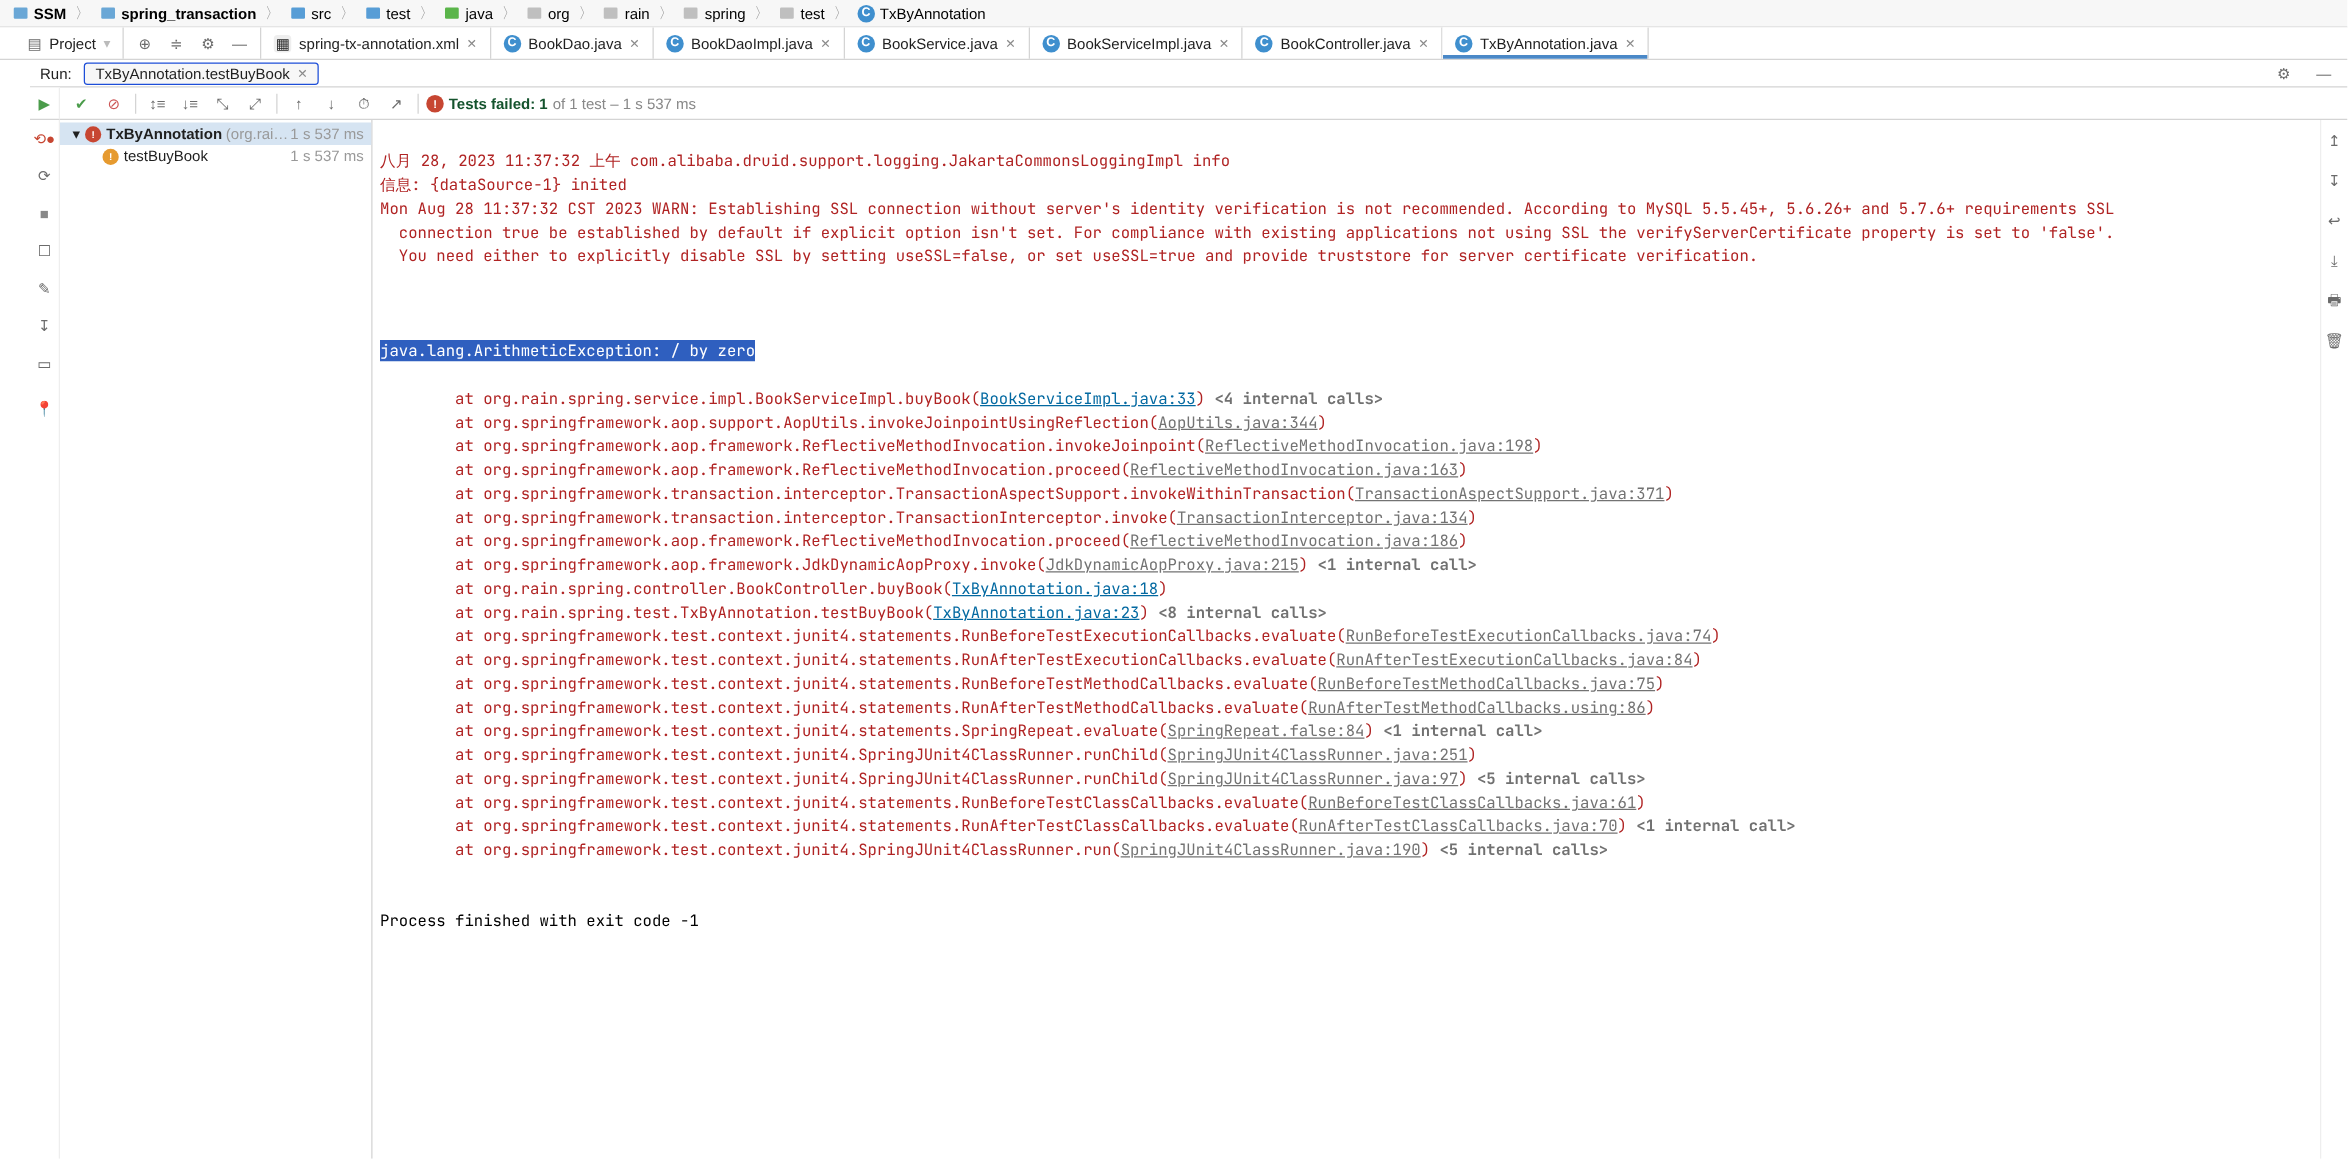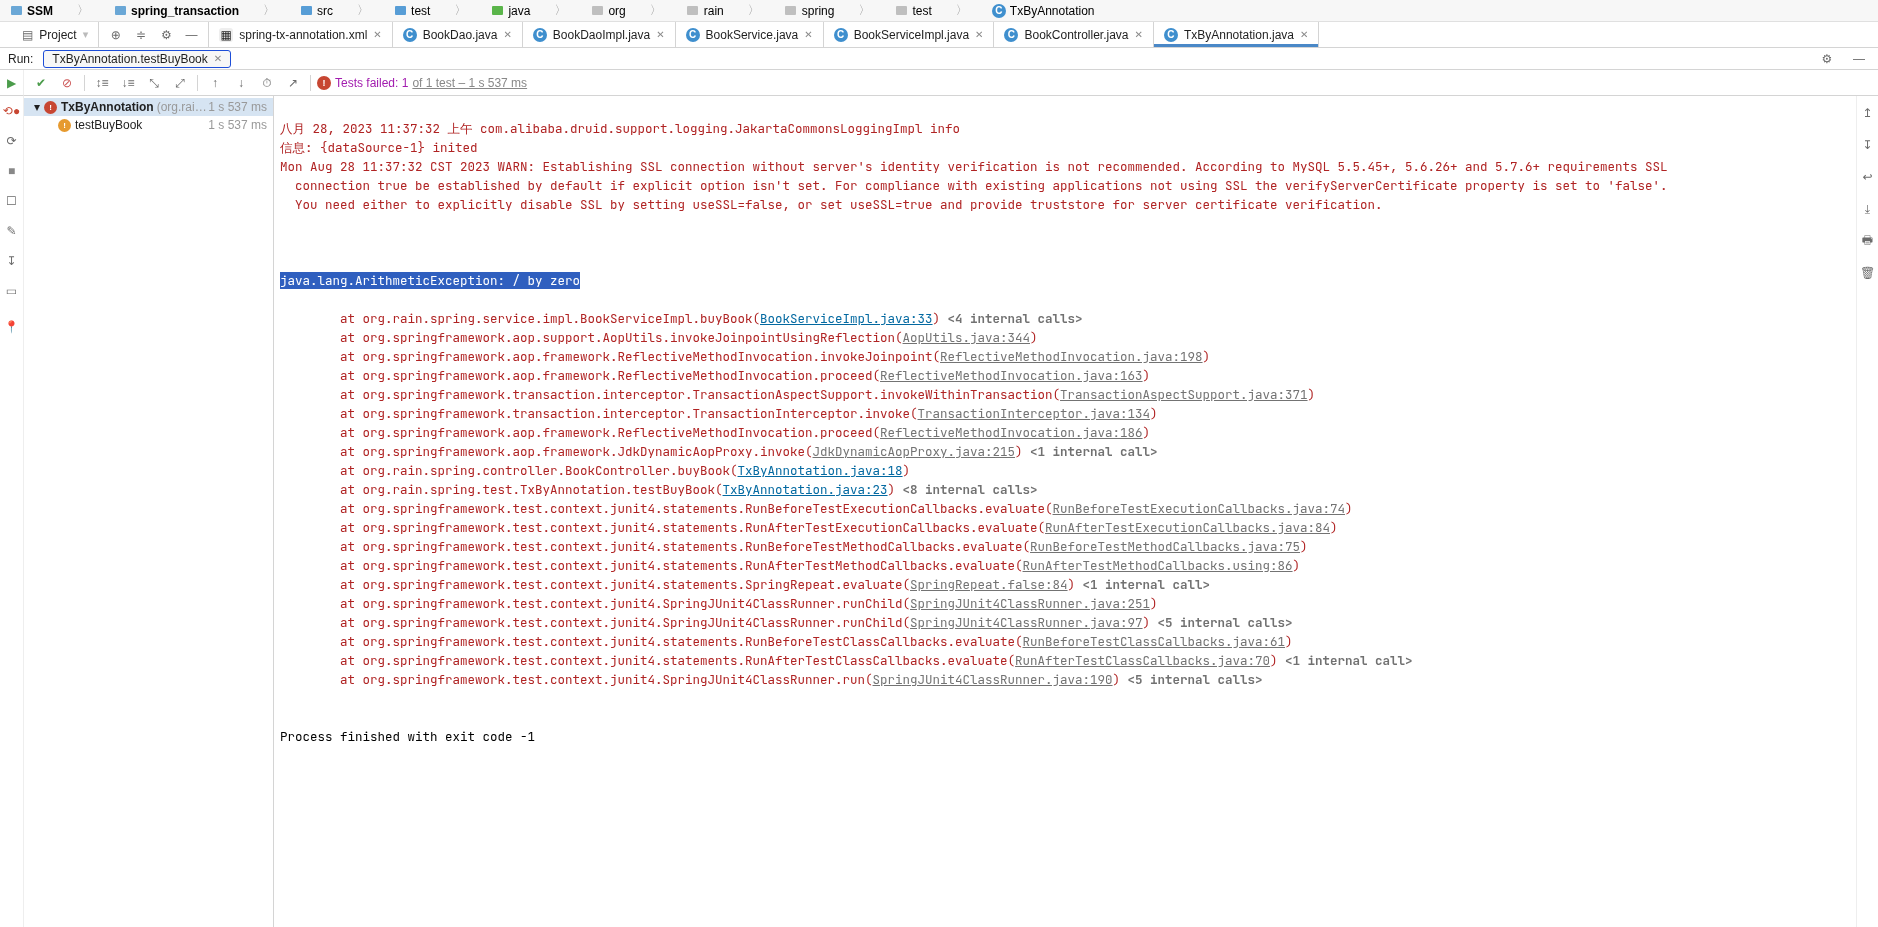--- a/index.html
+++ b/index.html
@@ -15,21 +15,21 @@
     flex-direction: column;
   }
   
   .breadcrumbs {
     display: flex;
     align-items: center;
     height: 22px;
     padding: 0 6px;
     background: #f7f7f7;
     border-bottom: 1px solid #e0e0e0;
-    gap: 19px;
+    gap: 2px;
   }
   .crumb {
     display: flex;
     align-items: center;
     gap: 4px;
     padding: 0 3px;
     color: #000;
   }
   .crumb .ico { width: 14px; height: 14px; display:inline-flex; align-items:center; justify-content:center; }
   .chev { color: #999; padding: 0 2px; }
@@ -74,20 +74,21 @@
   }
   .circle-xml {
     width:14px; height:14px; border-radius:3px; background:#eee; display:inline-flex; align-items:center; justify-content:center;
   }
   
   .main {
     flex:1;
     display:flex;
     flex-direction:column;
     min-height:0;
+    margin-left:24px;
   }
   .run-header {
     height:22px;
     display:flex; align-items:center;
     padding: 0 8px;
     border-bottom: 1px solid #d4d4d4;
     gap: 10px;
   }
   .run-header .lbl { color:#222; }
   .run-config {
@@ -106,22 +107,22 @@
     gap: 4px;
     margin-left: 24px;
   }
   .tbtn {
     width:22px; height:22px; display:inline-flex; align-items:center; justify-content:center;
     color:#6b6b6b; border-radius:3px;
   }
   .tbtn.green { color:#4b9c4b; }
   .tbtn.no { color:#c55; }
   .tsep { width:1px; height:16px; background:#d4d4d4; margin:0 2px; }
-  .tests-failed { color:#a21caf; font-weight:400; }
-  .tests-rest { color:#888;text-decoration:underline; }
+  .tests-failed { color:#14532d; font-weight:700; }
+  .tests-rest { color:#888; }
   .fail-icon {
     width:14px;height:14px;background:#c74632;border-radius:50%;color:#fff;font-size:9px;font-weight:700;display:inline-flex;align-items:center;justify-content:center;
   }
   
   .run-body {
     flex:1; display:flex; min-height:0;
   }
   .left-tool-col {
     width:24px; background:#fff; border-right:1px solid #eee;
     display:flex; flex-direction:column; align-items:center; gap:8px; padding-top:4px;

